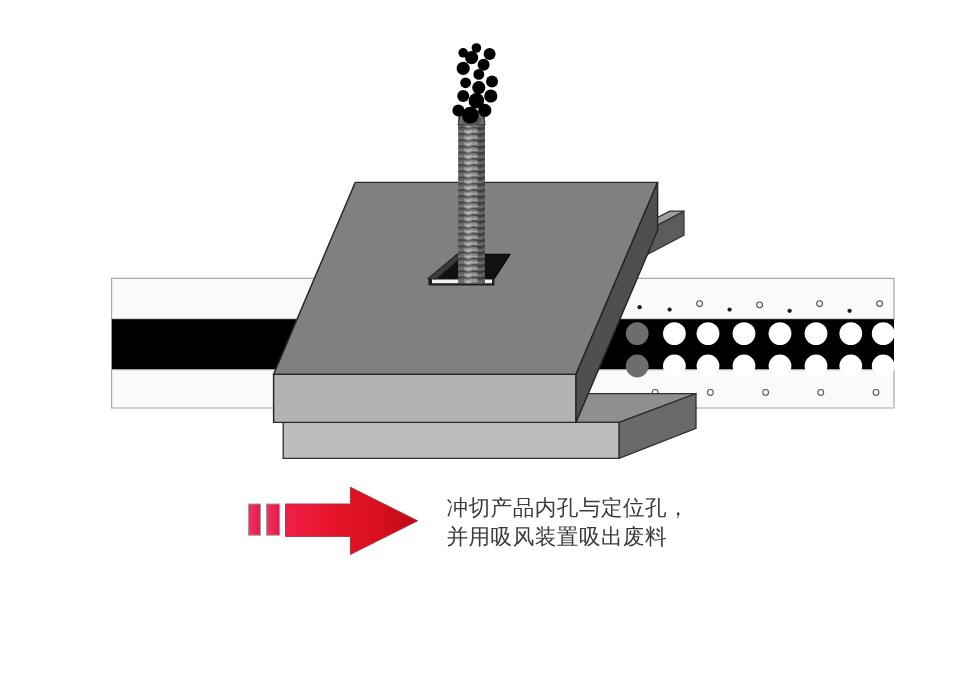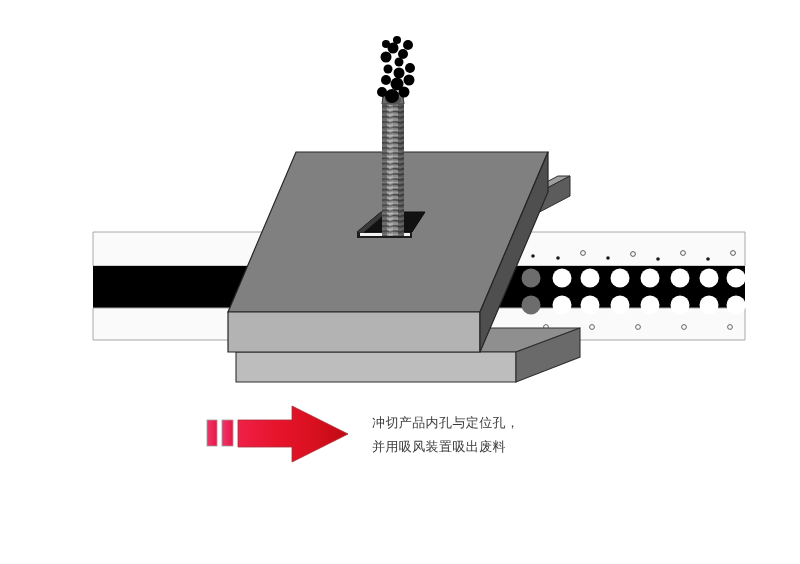--- a/index.html
+++ b/index.html
@@ -22,21 +22,21 @@
   }
   #stage svg {
     display: block;
   }
   .caption {
     position: absolute;
     left: 372px;
     top: 411px;
     width: 260px;
     font-family: "Liberation Sans", sans-serif;
-    font-size: 13px;
+    font-size: 18px;
     line-height: 24px;
     color: #3a3a3a;
     white-space: pre-line;
     letter-spacing: 0.4px;
   }
 </style>
 </head>
 <body>
 
 <div id="stage">

